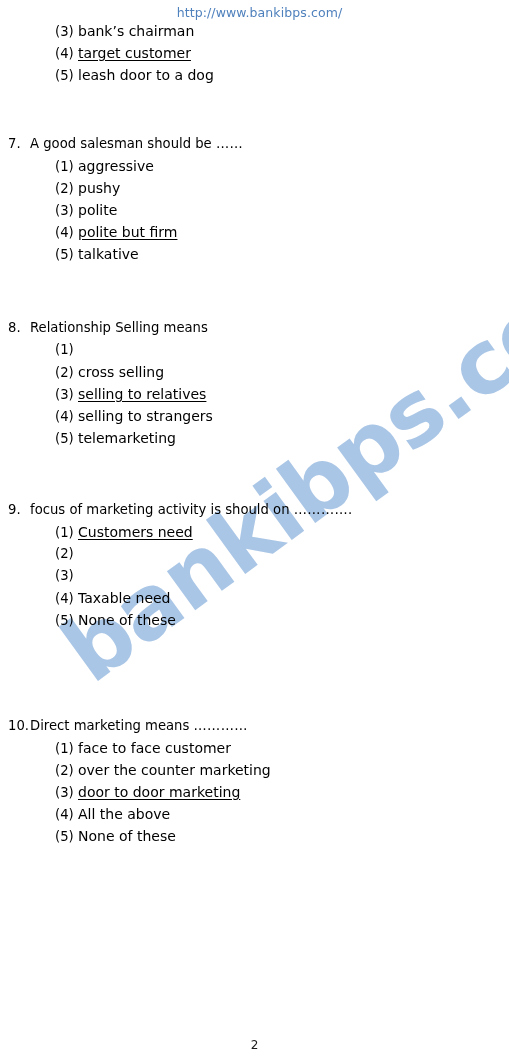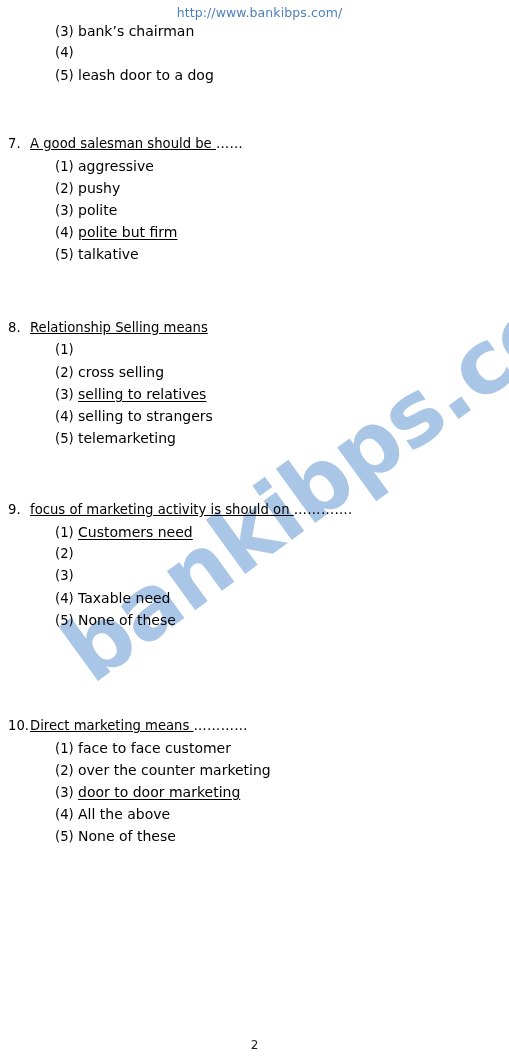--- a/index.html
+++ b/index.html
@@ -114,21 +114,20 @@
     padding-left: 8px;
   }
   .q-number {
     flex: 0 0 22px;
     width: 22px;
     font-size: 13.2px;
   }
   .q-text {
     font-size: 13.2px;
     white-space: nowrap;
-    text-decoration: underline;
   }
   .q-dots {
     font-size: 13.2px;
     letter-spacing: 0.4px;
   }
 
   #page-footer {
     position: absolute;
     left: 0;
     top: 1034px;
@@ -154,20 +153,21 @@
   </div>
 
   <div id="question-area">
       <div class="question-block" style="top: 20px;">
         <div class="option-row">
           <span class="option-marker">(3)</span>
           <span class="option-text">bank’s chairman</span>
         </div>
         <div class="option-row">
           <span class="option-marker">(4)</span>
+          <span class="option-text answer">target customer</span>
         </div>
         <div class="option-row">
           <span class="option-marker">(5)</span>
           <span class="option-text">leash door to a dog</span>
         </div>
       </div>
       <div class="question-block" style="top: 133px;">
         <div class="question-stem">
           <span class="q-number">7.</span>
           <span><span class="q-text">A good salesman should be </span><span class="q-dots">……</span></span>

